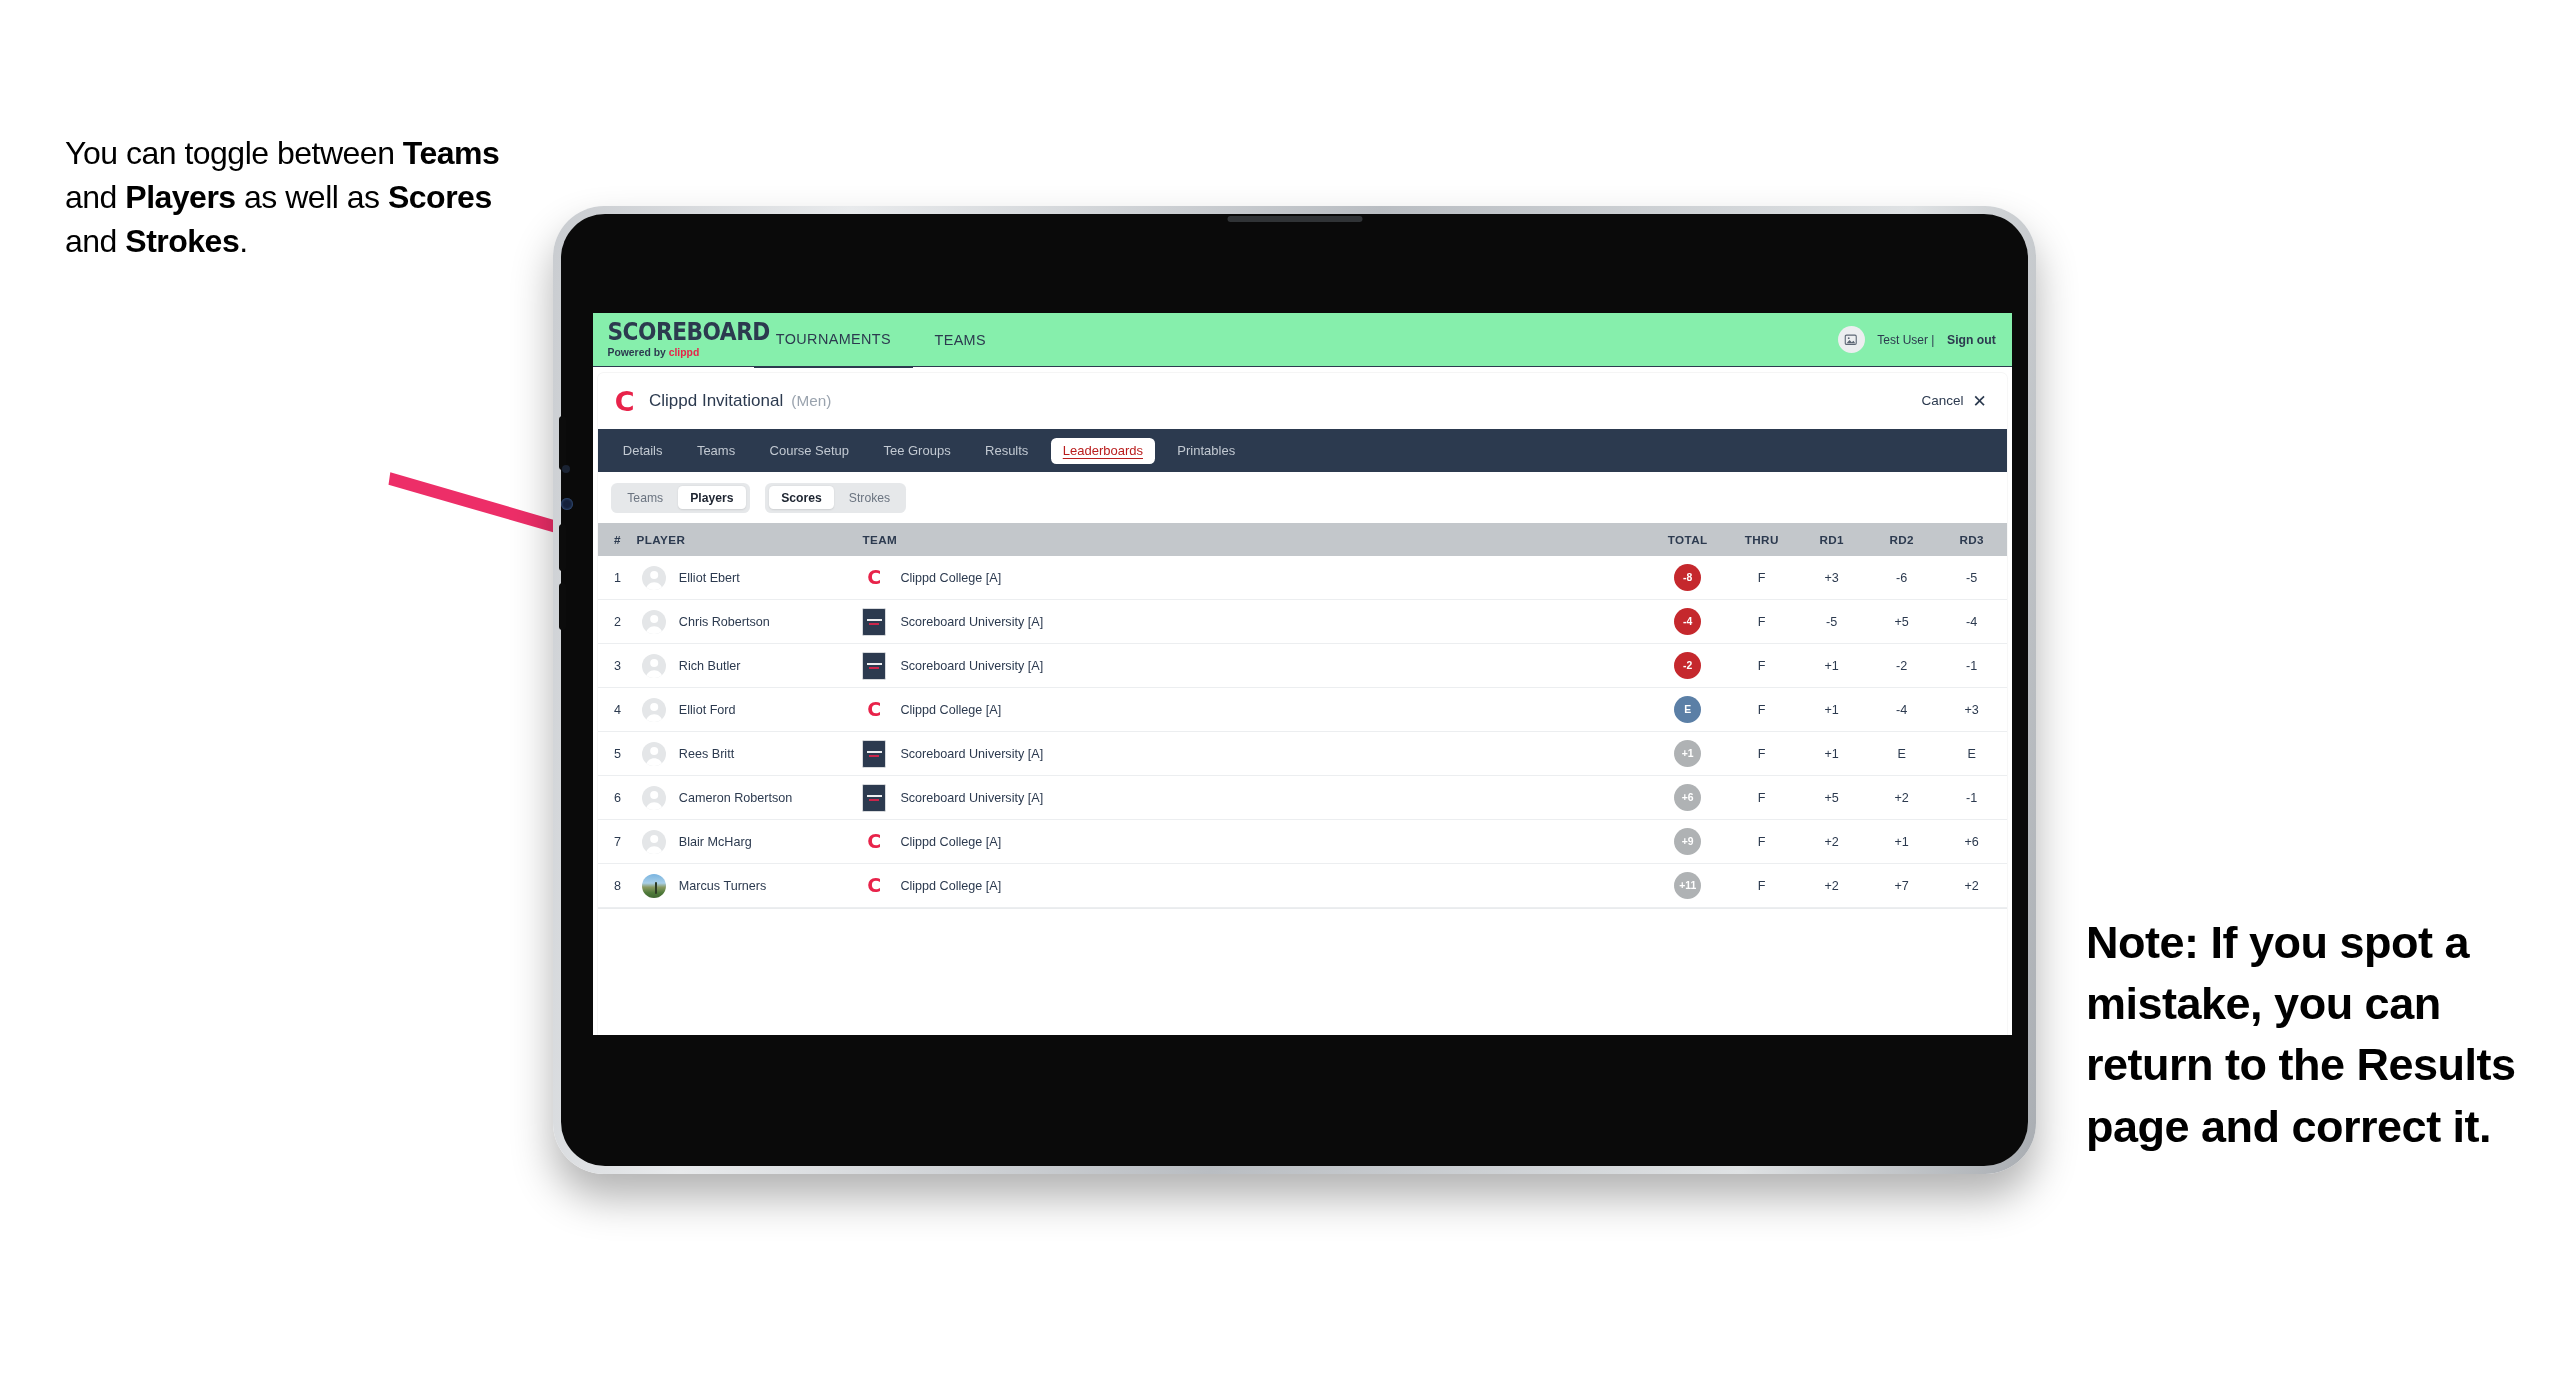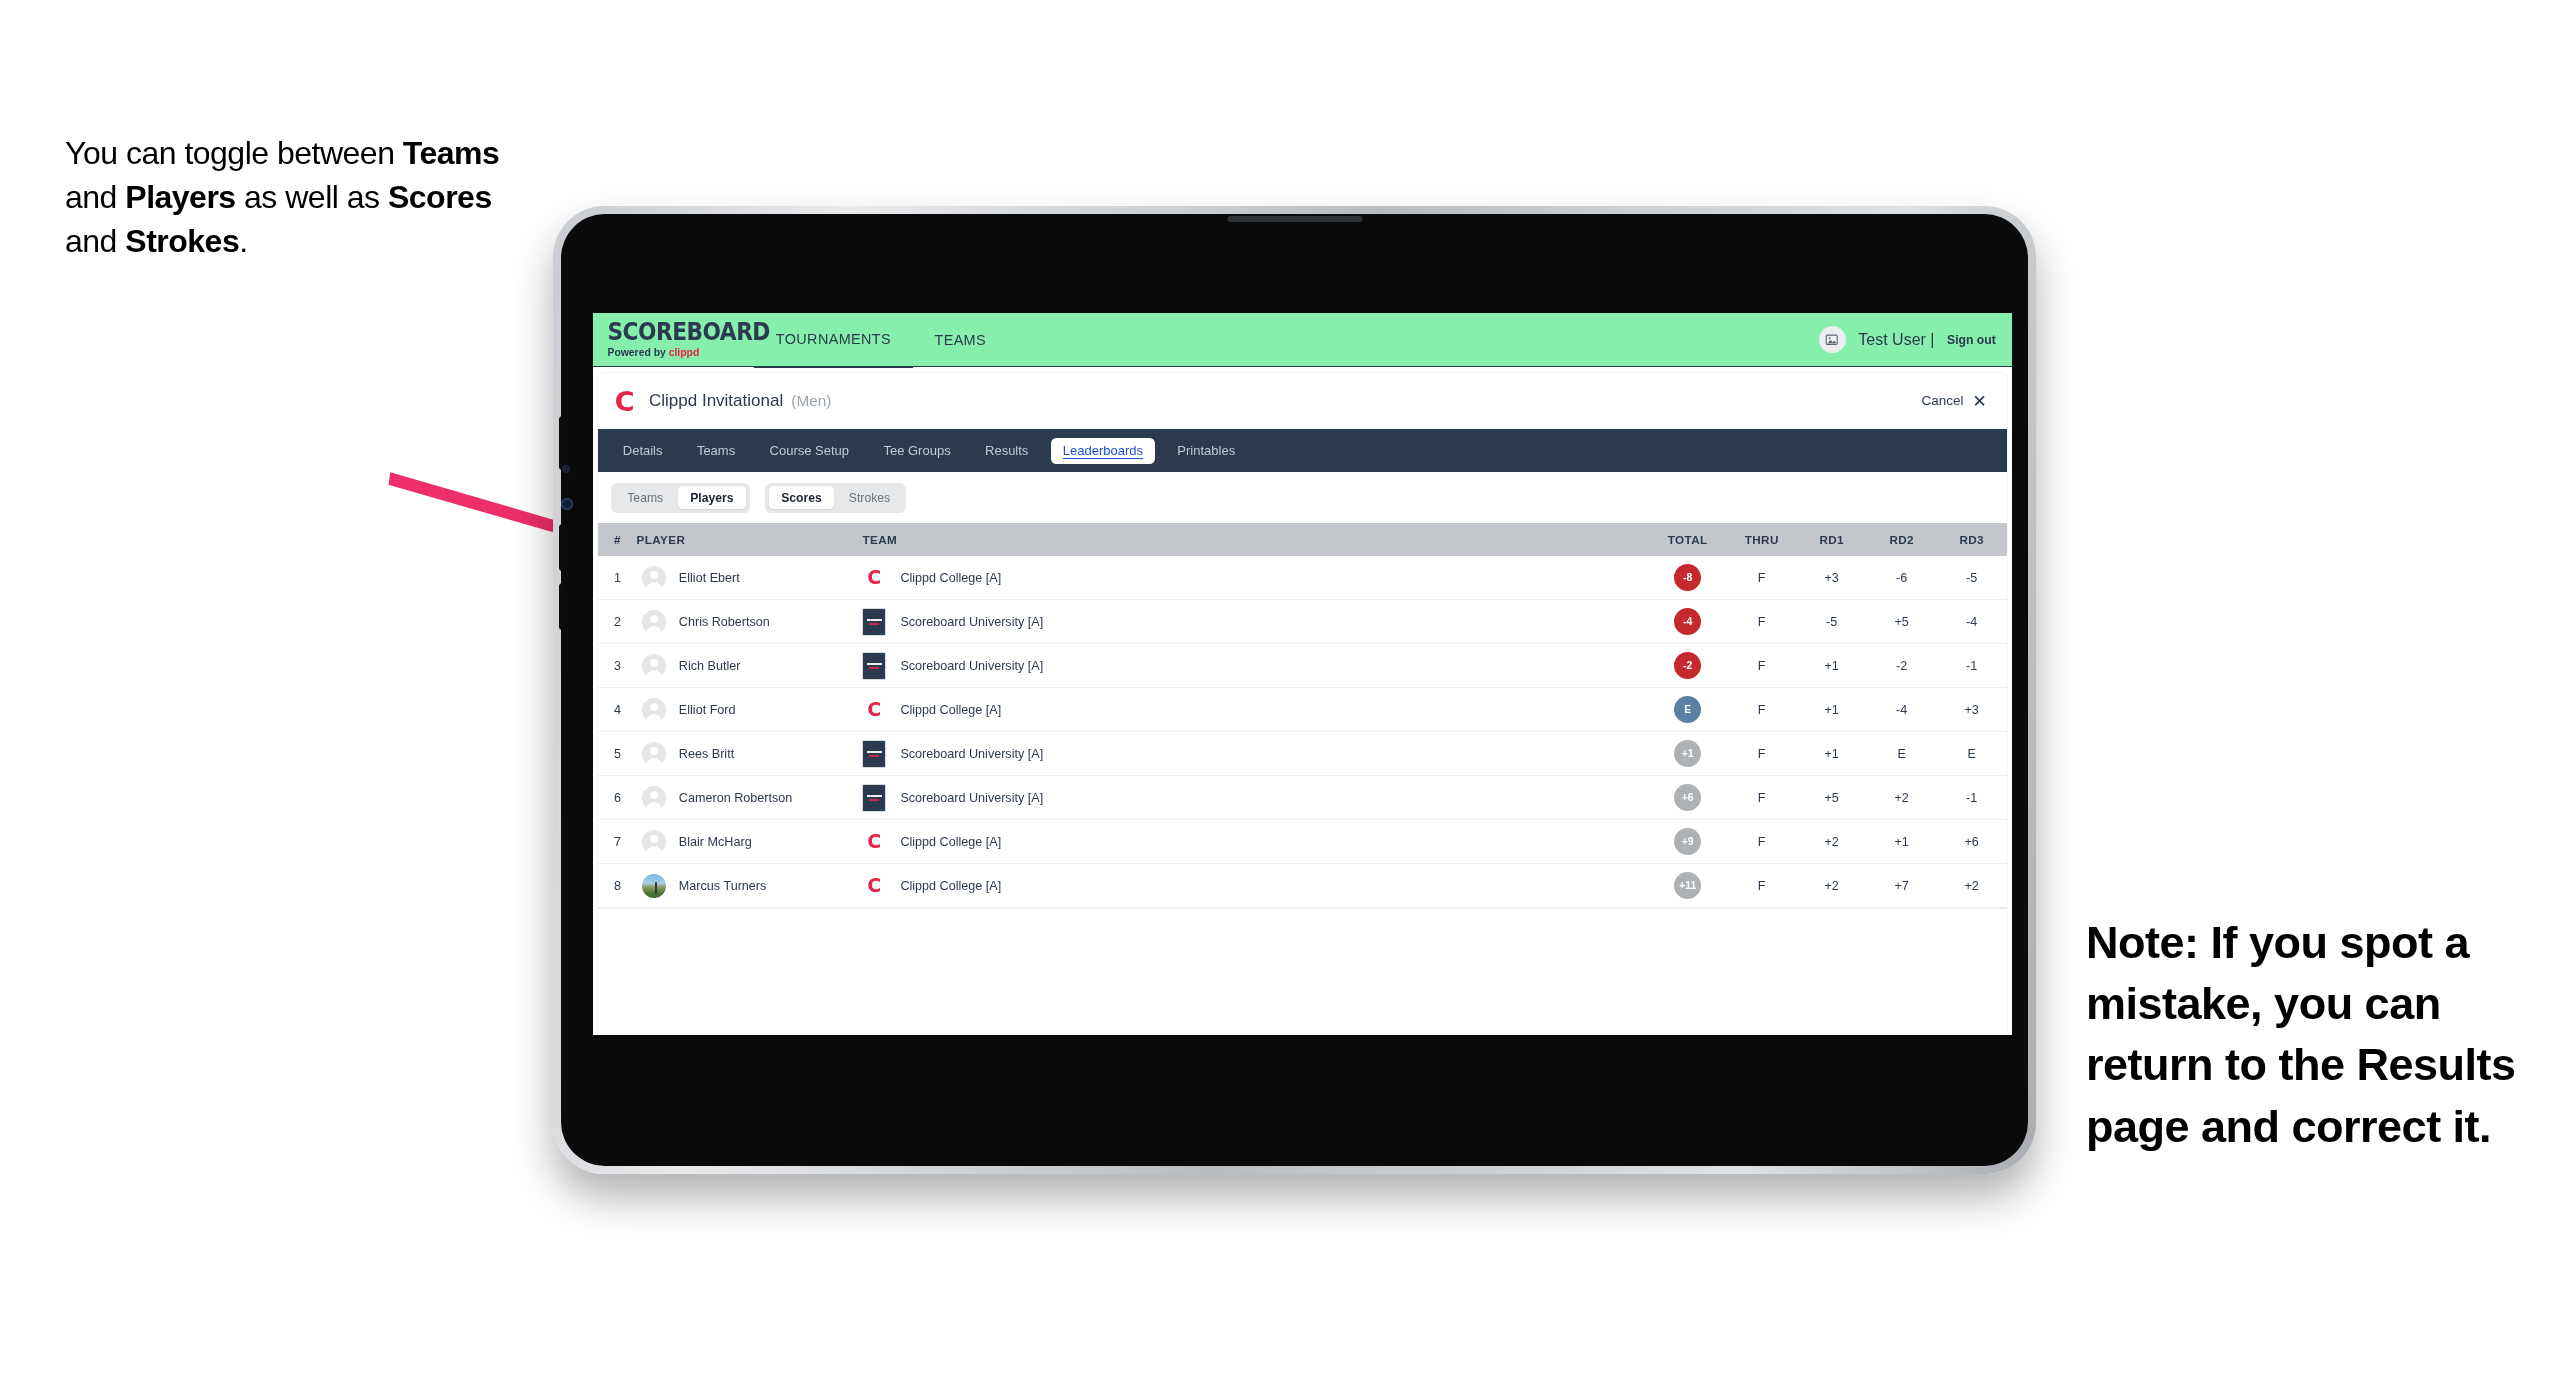--- a/index.html
+++ b/index.html
@@ -199,21 +199,21 @@
     padding-right: 16.3px;
     gap: 12.6px;
   }
   .avatar-chip {
     width: 27px; height: 27px;
     border-radius: 50%;
     background: #eceef0;
     display: flex; align-items: center; justify-content: center;
   }
   .avatar-chip svg { display: block; }
-  .user-name { font-size: 16px; color: #2c3a4f; }
+  .user-name { font-size: 12px; color: #2c3a4f; }
   .sign-out { font-size: 12.2px; color: #2c3a4f; font-weight: 600; cursor: pointer; }
 
   
   .tcard {
     margin: 6.3px 5.4px 0 5.4px;
     background: #ffffff;
     border-radius: 5.4px 5.4px 0 0;
     box-shadow: 0 0 0 0.9px rgba(0,0,0,0.04);
     flex: 1 1 auto;
     display: flex;
@@ -253,21 +253,21 @@
   .subnav-item {
     padding: 5.4px 11.7px;
     font-size: 13px;
     color: #c2c9d2;
     border-radius: 5.4px;
     cursor: pointer;
     white-space: nowrap;
   }
   .subnav-item.active {
     background: #ffffff;
-    color: #1d4ed8;
+    color: #b91c1c;
     font-weight: 500;
     text-decoration: underline;
     text-underline-offset: 2.7px;
   }
 
   
   .toggle-row {
     height: 51px;
     display: flex;
     align-items: center;

